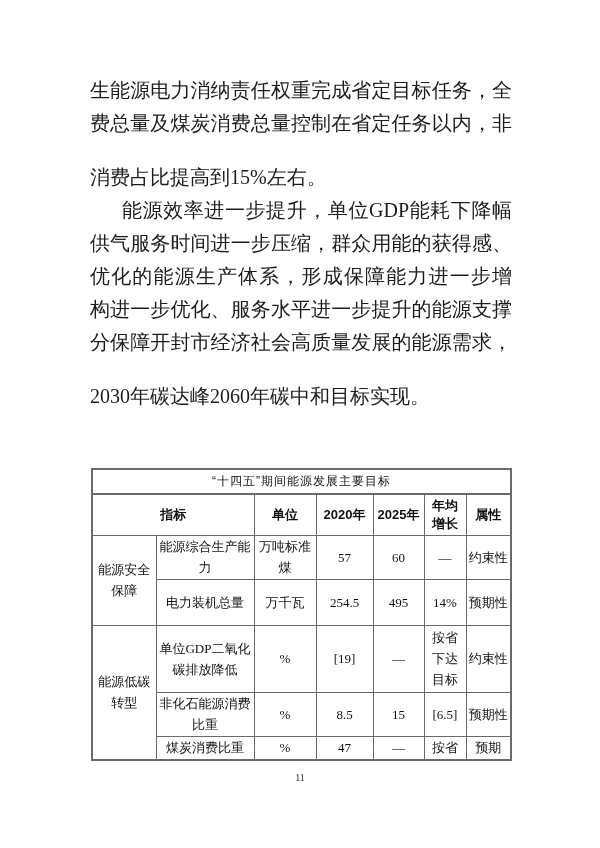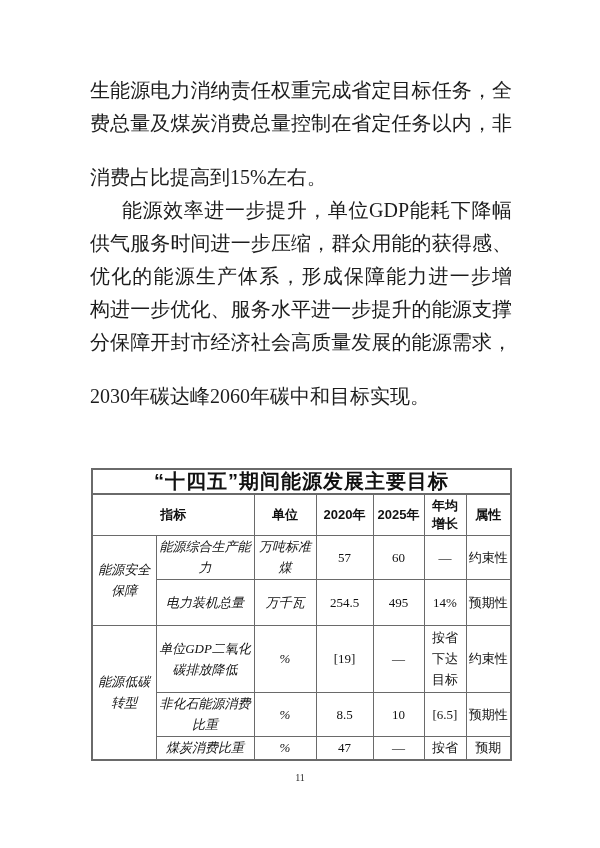--- a/index.html
+++ b/index.html
@@ -54,22 +54,22 @@
     vertical-align: middle;
     padding: 0 2px;
     font-size: 13px;
     line-height: 21px;
     overflow: hidden;
   }
   tr.title-row { height: 23px; }
   tr.title-row td {
     border-bottom-width: 2px;
     font-family: "Liberation Sans", "DejaVu Sans", sans-serif;
-    font-weight: bold;
-    font-size: 20px;
+    font-weight: normal;
+    font-size: 12px;
     letter-spacing: 1px;
     line-height: 23px;
     text-align: center;
   }
   tr.header-row { height: 41px; }
   tr.header-row td {
     font-family: "Liberation Sans", "DejaVu Sans", sans-serif;
     font-weight: bold;
     font-size: 13px;
     line-height: 18px;
@@ -77,21 +77,20 @@
   tr.dr0 { height: 44px; }
   tr.dr1 { height: 46px; }
   tr.dr2 { height: 67px; }
   tr.dr3 { height: 44px; }
   tr.dr4 { height: 24px; }
   td.cell-group,
   td.cell-indicator,
   td.cell-unit {
     text-align: justify;
     text-align-last: center;
-    font-style: italic;
   }
   td.cell-attr { padding: 0 4px; }
   
   .page-number {
     position: absolute;
     left: 0;
     top: 772px;
     width: 600px;
     text-align: center;
     font-size: 10px;
@@ -167,21 +166,21 @@
             <td class="cell-unit">%</td>
             <td class="cell-num">[19]</td>
             <td class="cell-num">—</td>
             <td class="cell-growth">按省下达目标</td>
             <td class="cell-attr">约束性</td>
           </tr>
           <tr class="dr3">
             <td class="cell-indicator">非化石能源消费比重</td>
             <td class="cell-unit">%</td>
             <td class="cell-num">8.5</td>
-            <td class="cell-num">10</td>
+            <td class="cell-num">15</td>
             <td class="cell-growth">[6.5]</td>
             <td class="cell-attr">预期性</td>
           </tr>
           <tr class="dr4">
             <td class="cell-indicator">煤炭消费比重</td>
             <td class="cell-unit">%</td>
             <td class="cell-num">47</td>
             <td class="cell-num">—</td>
             <td class="cell-growth">按省</td>
             <td class="cell-attr">预期</td>

